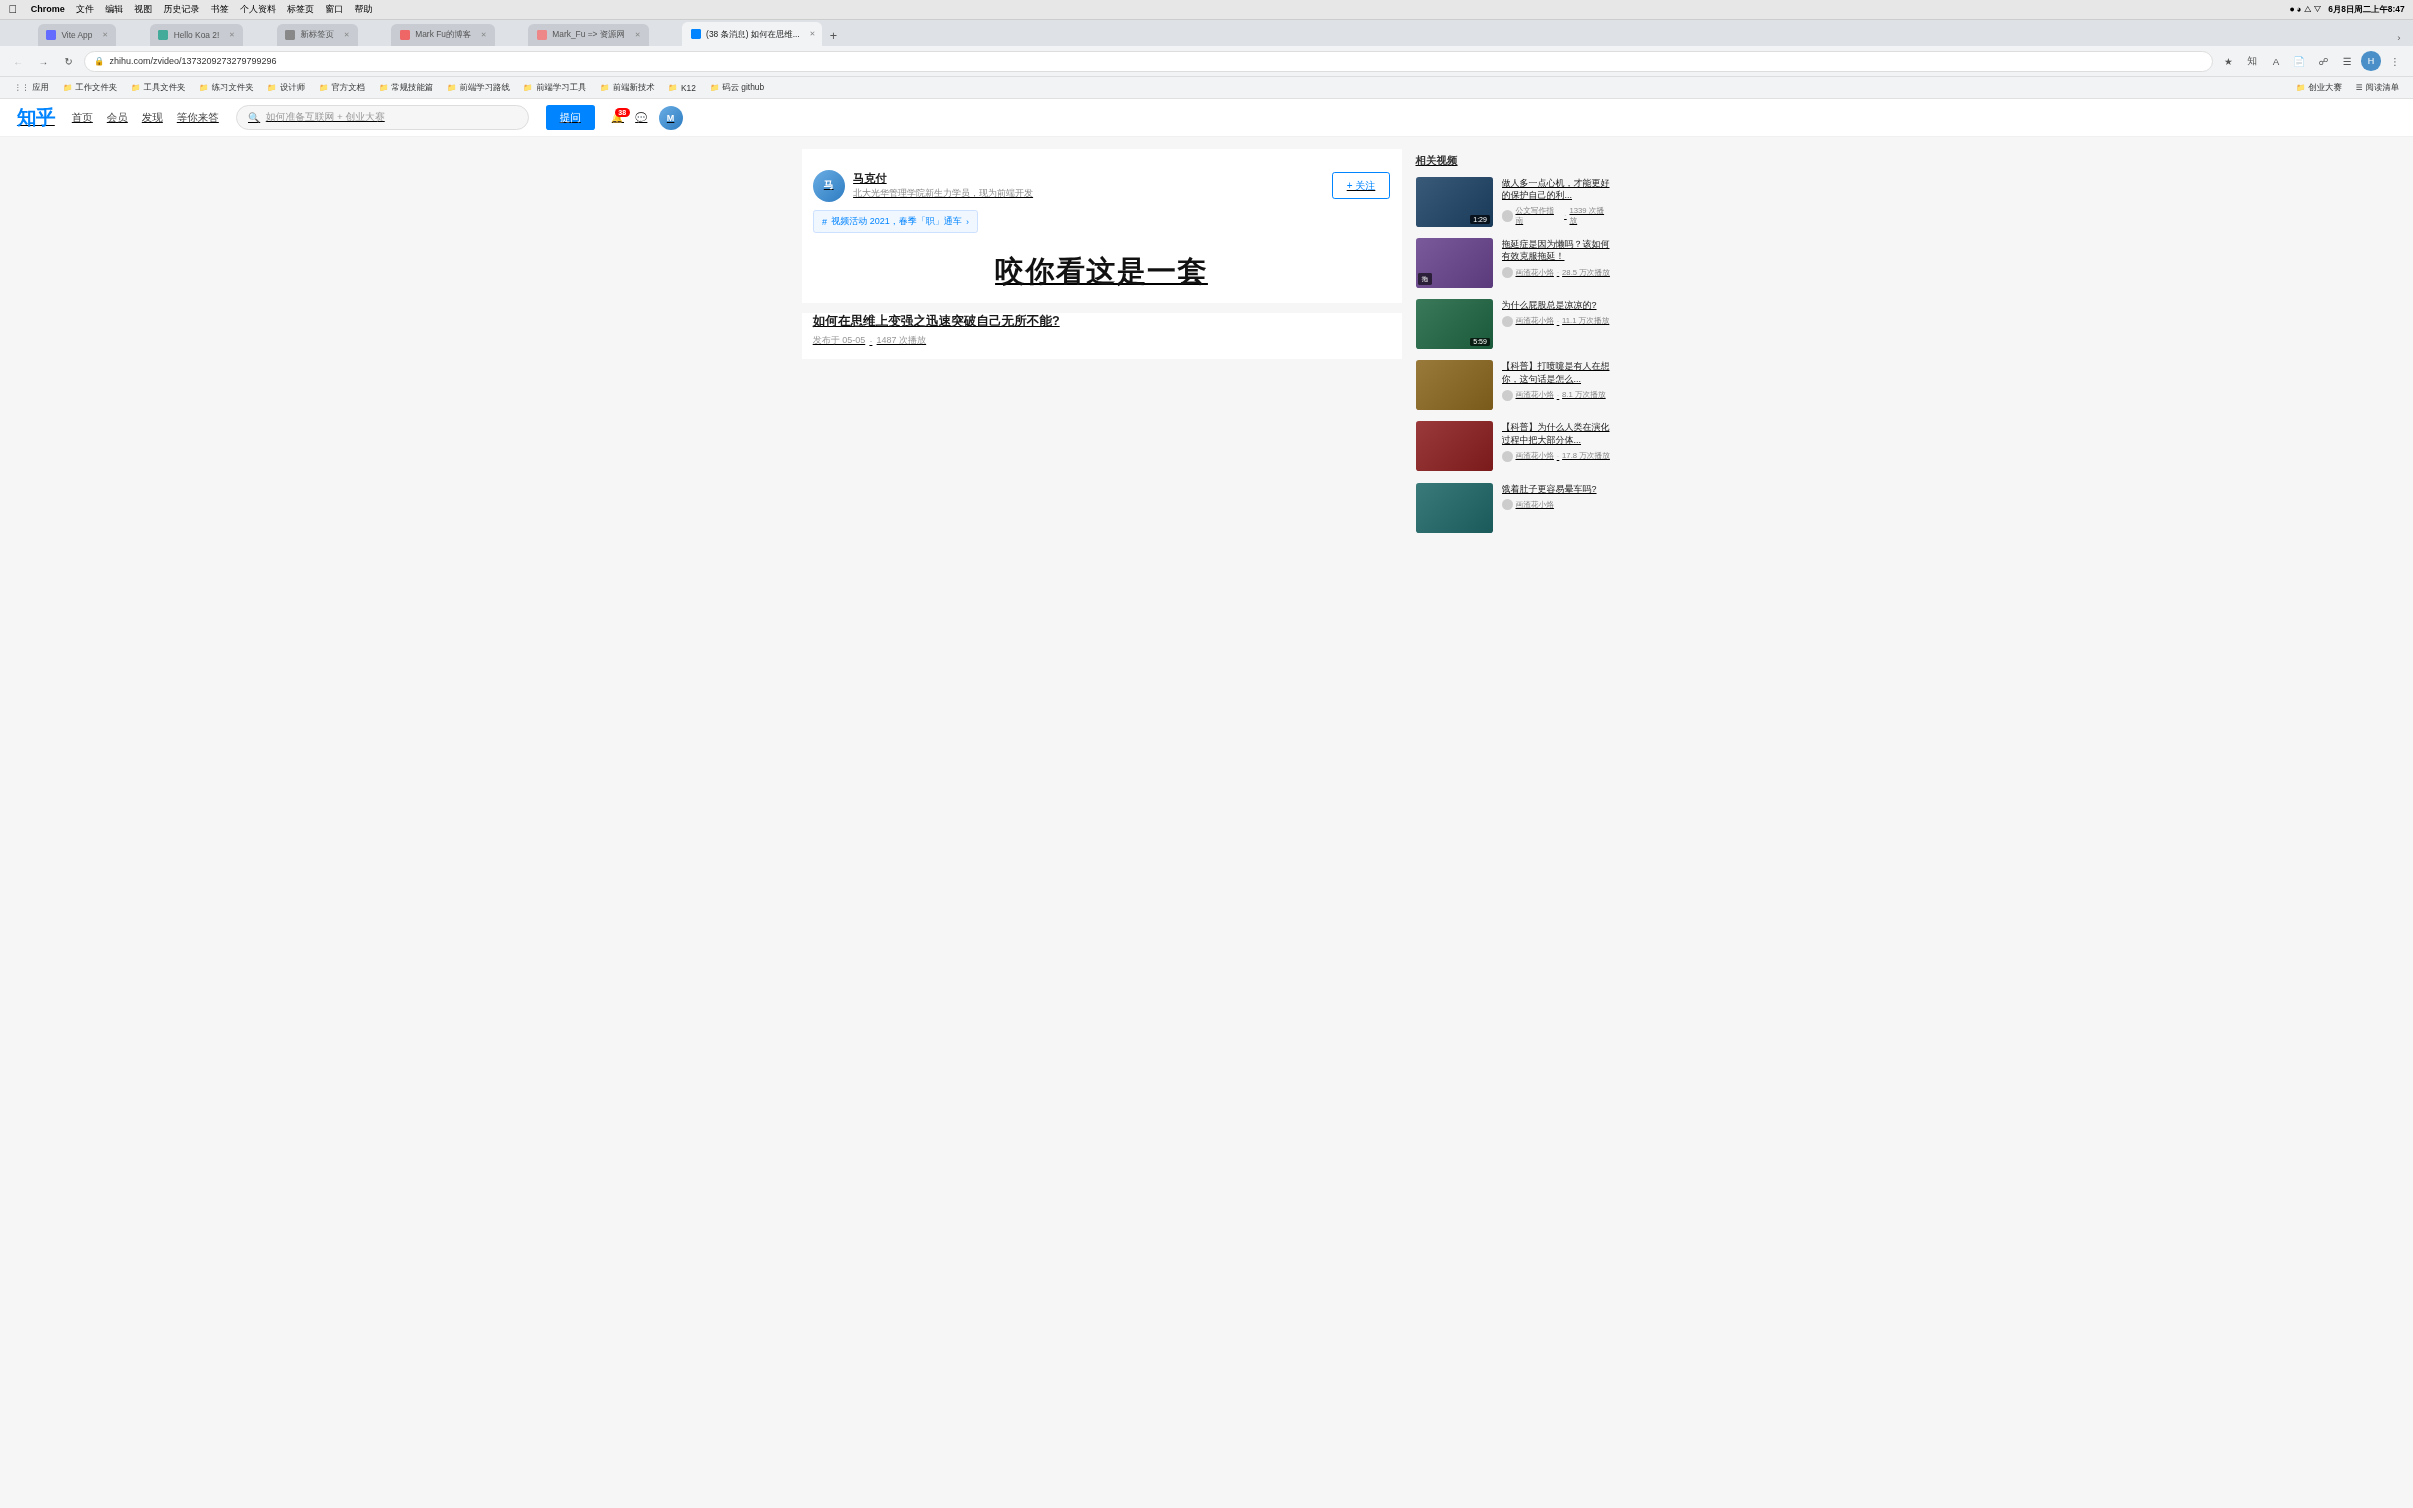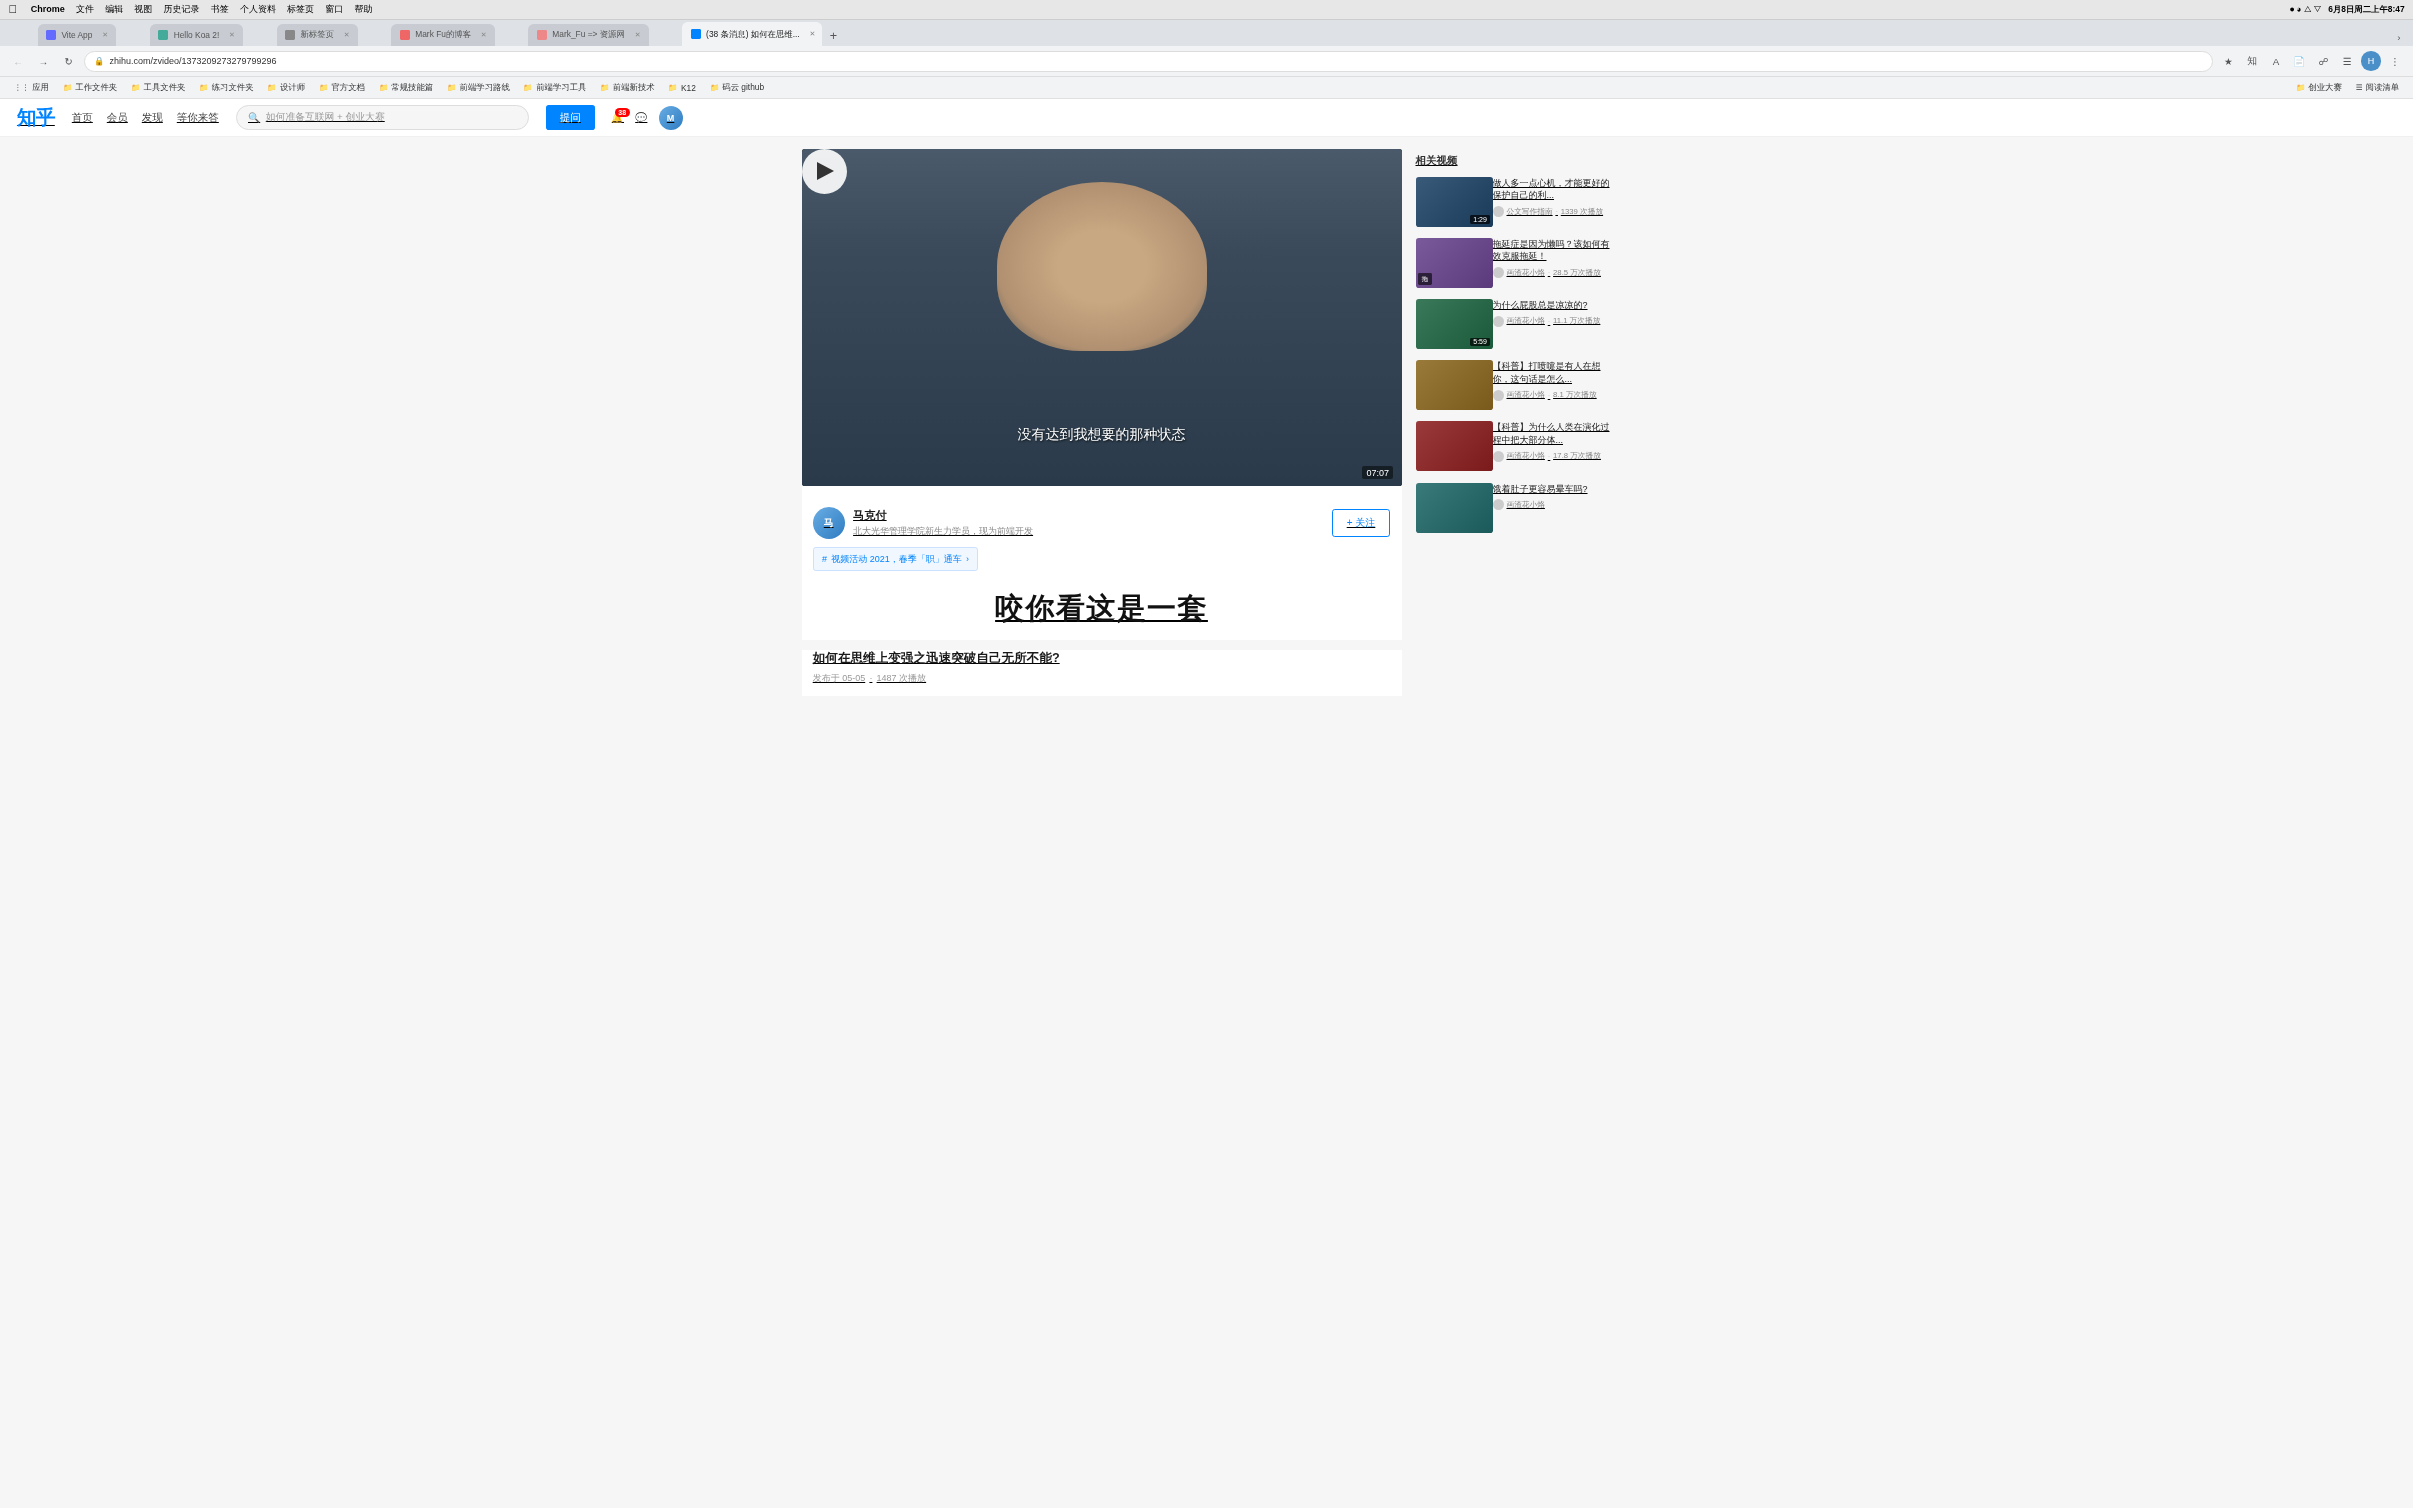--- a/index.html
+++ b/index.html
@@ -337,21 +337,21 @@
     
     .sidebar { width: 196px; flex-shrink: 0; }
     .sidebar-header {
       font-size: 10.5px;
       font-weight: 600;
       color: #333;
       padding: 5.6px 0 8.4px;
     }
     .sidebar-video-item {
       display: flex;
-      gap: 0;
+      gap: 9px;
       margin-bottom: 11.2px;
       cursor: pointer;
     }
     .sidebar-thumb {
       width: 77px;
       height: 50px;
       border-radius: 2.8px;
       flex-shrink: 0;
       position: relative;
       overflow: hidden;
@@ -581,26 +581,20 @@
         </div>
         <span>💬</span>
         <div style="width:24px;height:24px;border-radius:50%;background:linear-gradient(135deg,#6aade4,#2d7cc1);display:flex;align-items:center;justify-content:center;color:#fff;font-weight:700;font-size:9px;cursor:pointer;">M</div>
       </div>
     </div>
 
     <div class="main-content">
 
       <div class="video-section">
 
-        <div class="video-container">
-          <div class="video-person"></div>
-          <div class="play-btn"></div>
-          <div class="video-subtitle">没有达到我想要的那种状态</div>
-          <div class="video-time">07:07</div>
-        </div>
 
         <div class="video-info">
           <div class="author-row">
             <div class="author-left">
               <div class="avatar">马</div>
               <div>
                 <div class="author-name">马克付</div>
                 <div class="author-desc">北大光华管理学院新生力学员，现为前端开发</div>
               </div>
             </div>

